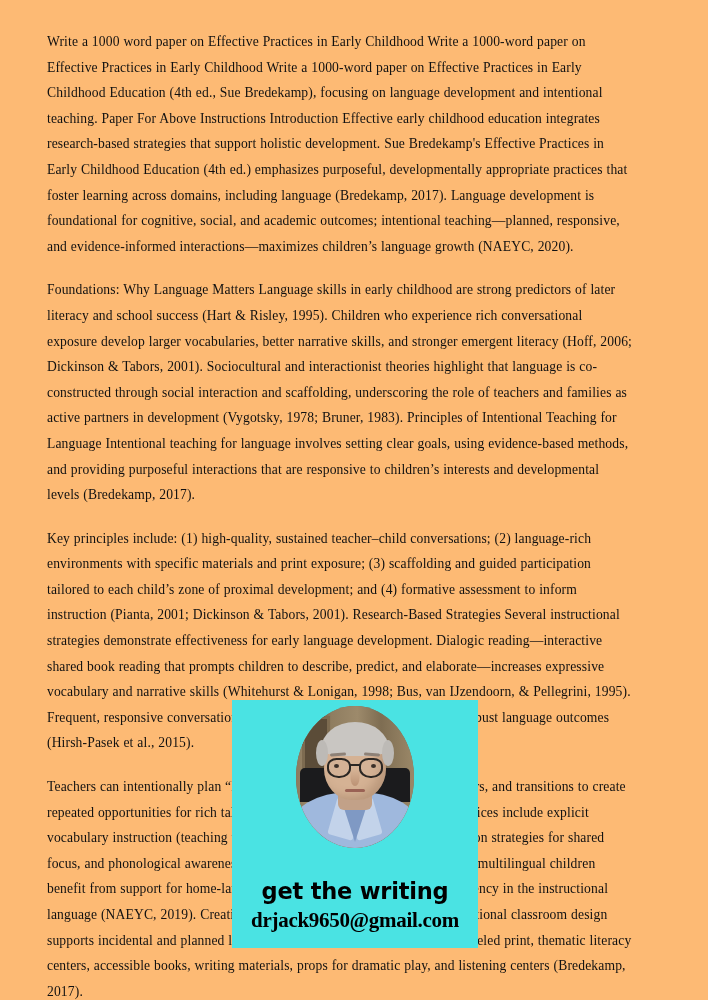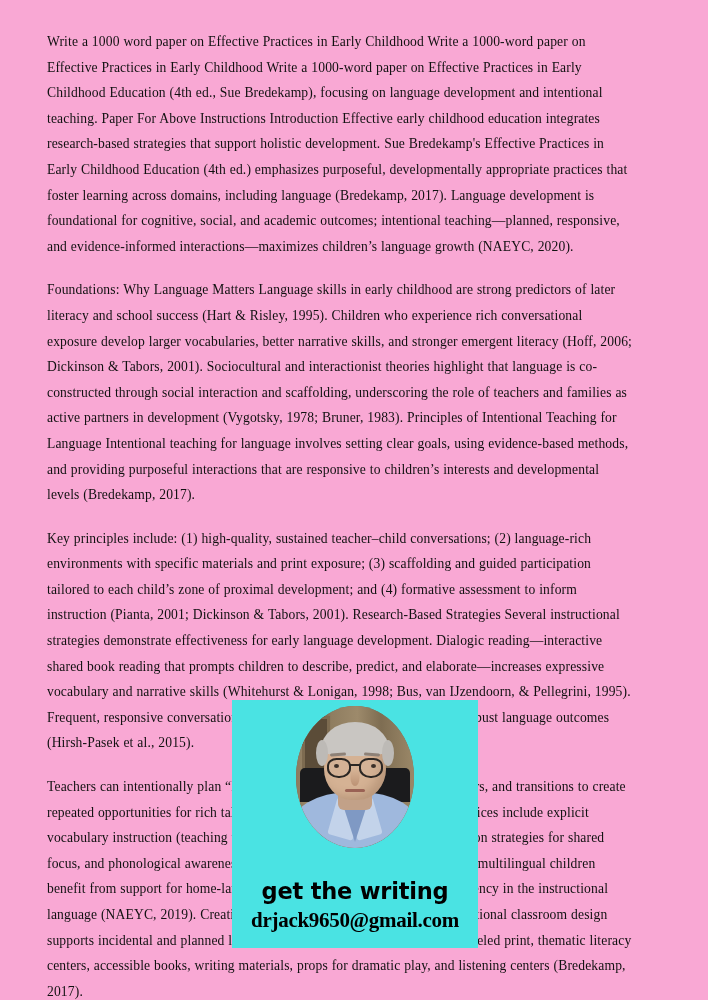--- a/index.html
+++ b/index.html
@@ -13,21 +13,21 @@
     font-family: "Liberation Serif", "DejaVu Serif", serif;
     overflow: hidden;
     position: relative;
   }
   #page {
     position: absolute;
     left: 0;
     top: 0;
     width: 708px;
     height: 1000px;
-    background: #f9a8d4;
+    background: #fdba74;
   }
   #doc-body {
     position: absolute;
     left: 47px;
     top: 29px;
     width: 586px;
   }
   .para {
     font-family: "Liberation Serif", "DejaVu Serif", serif;
     font-size: 13.6px;

